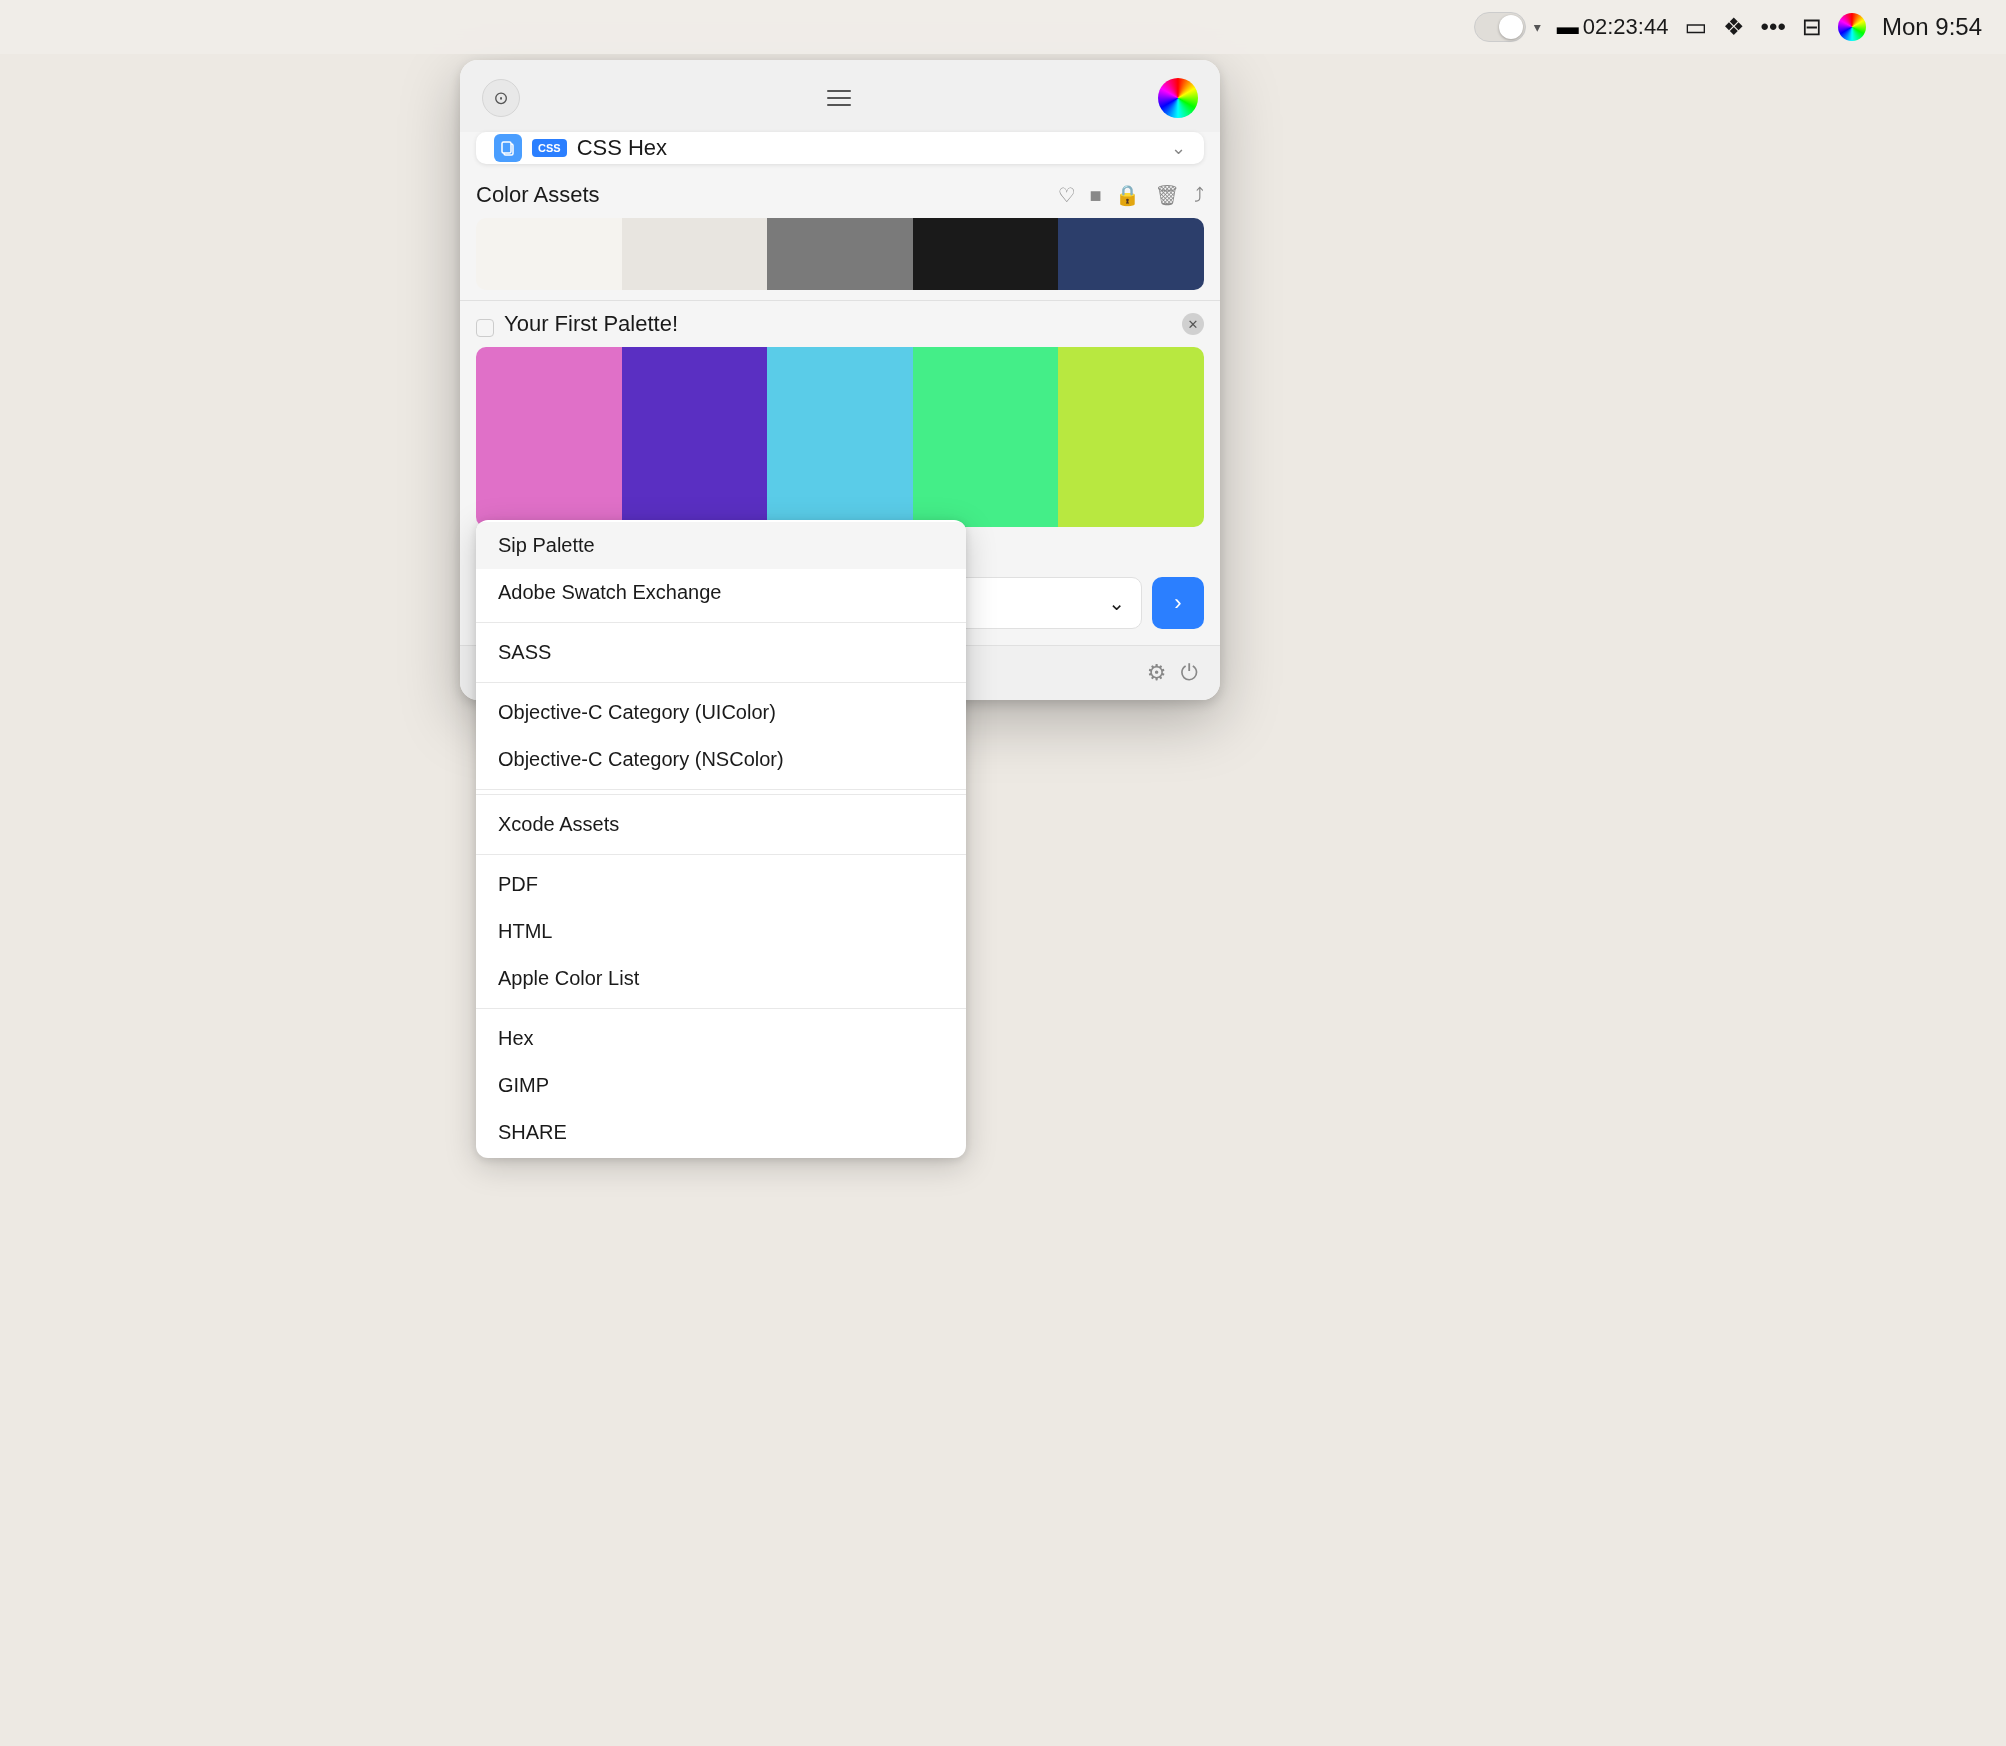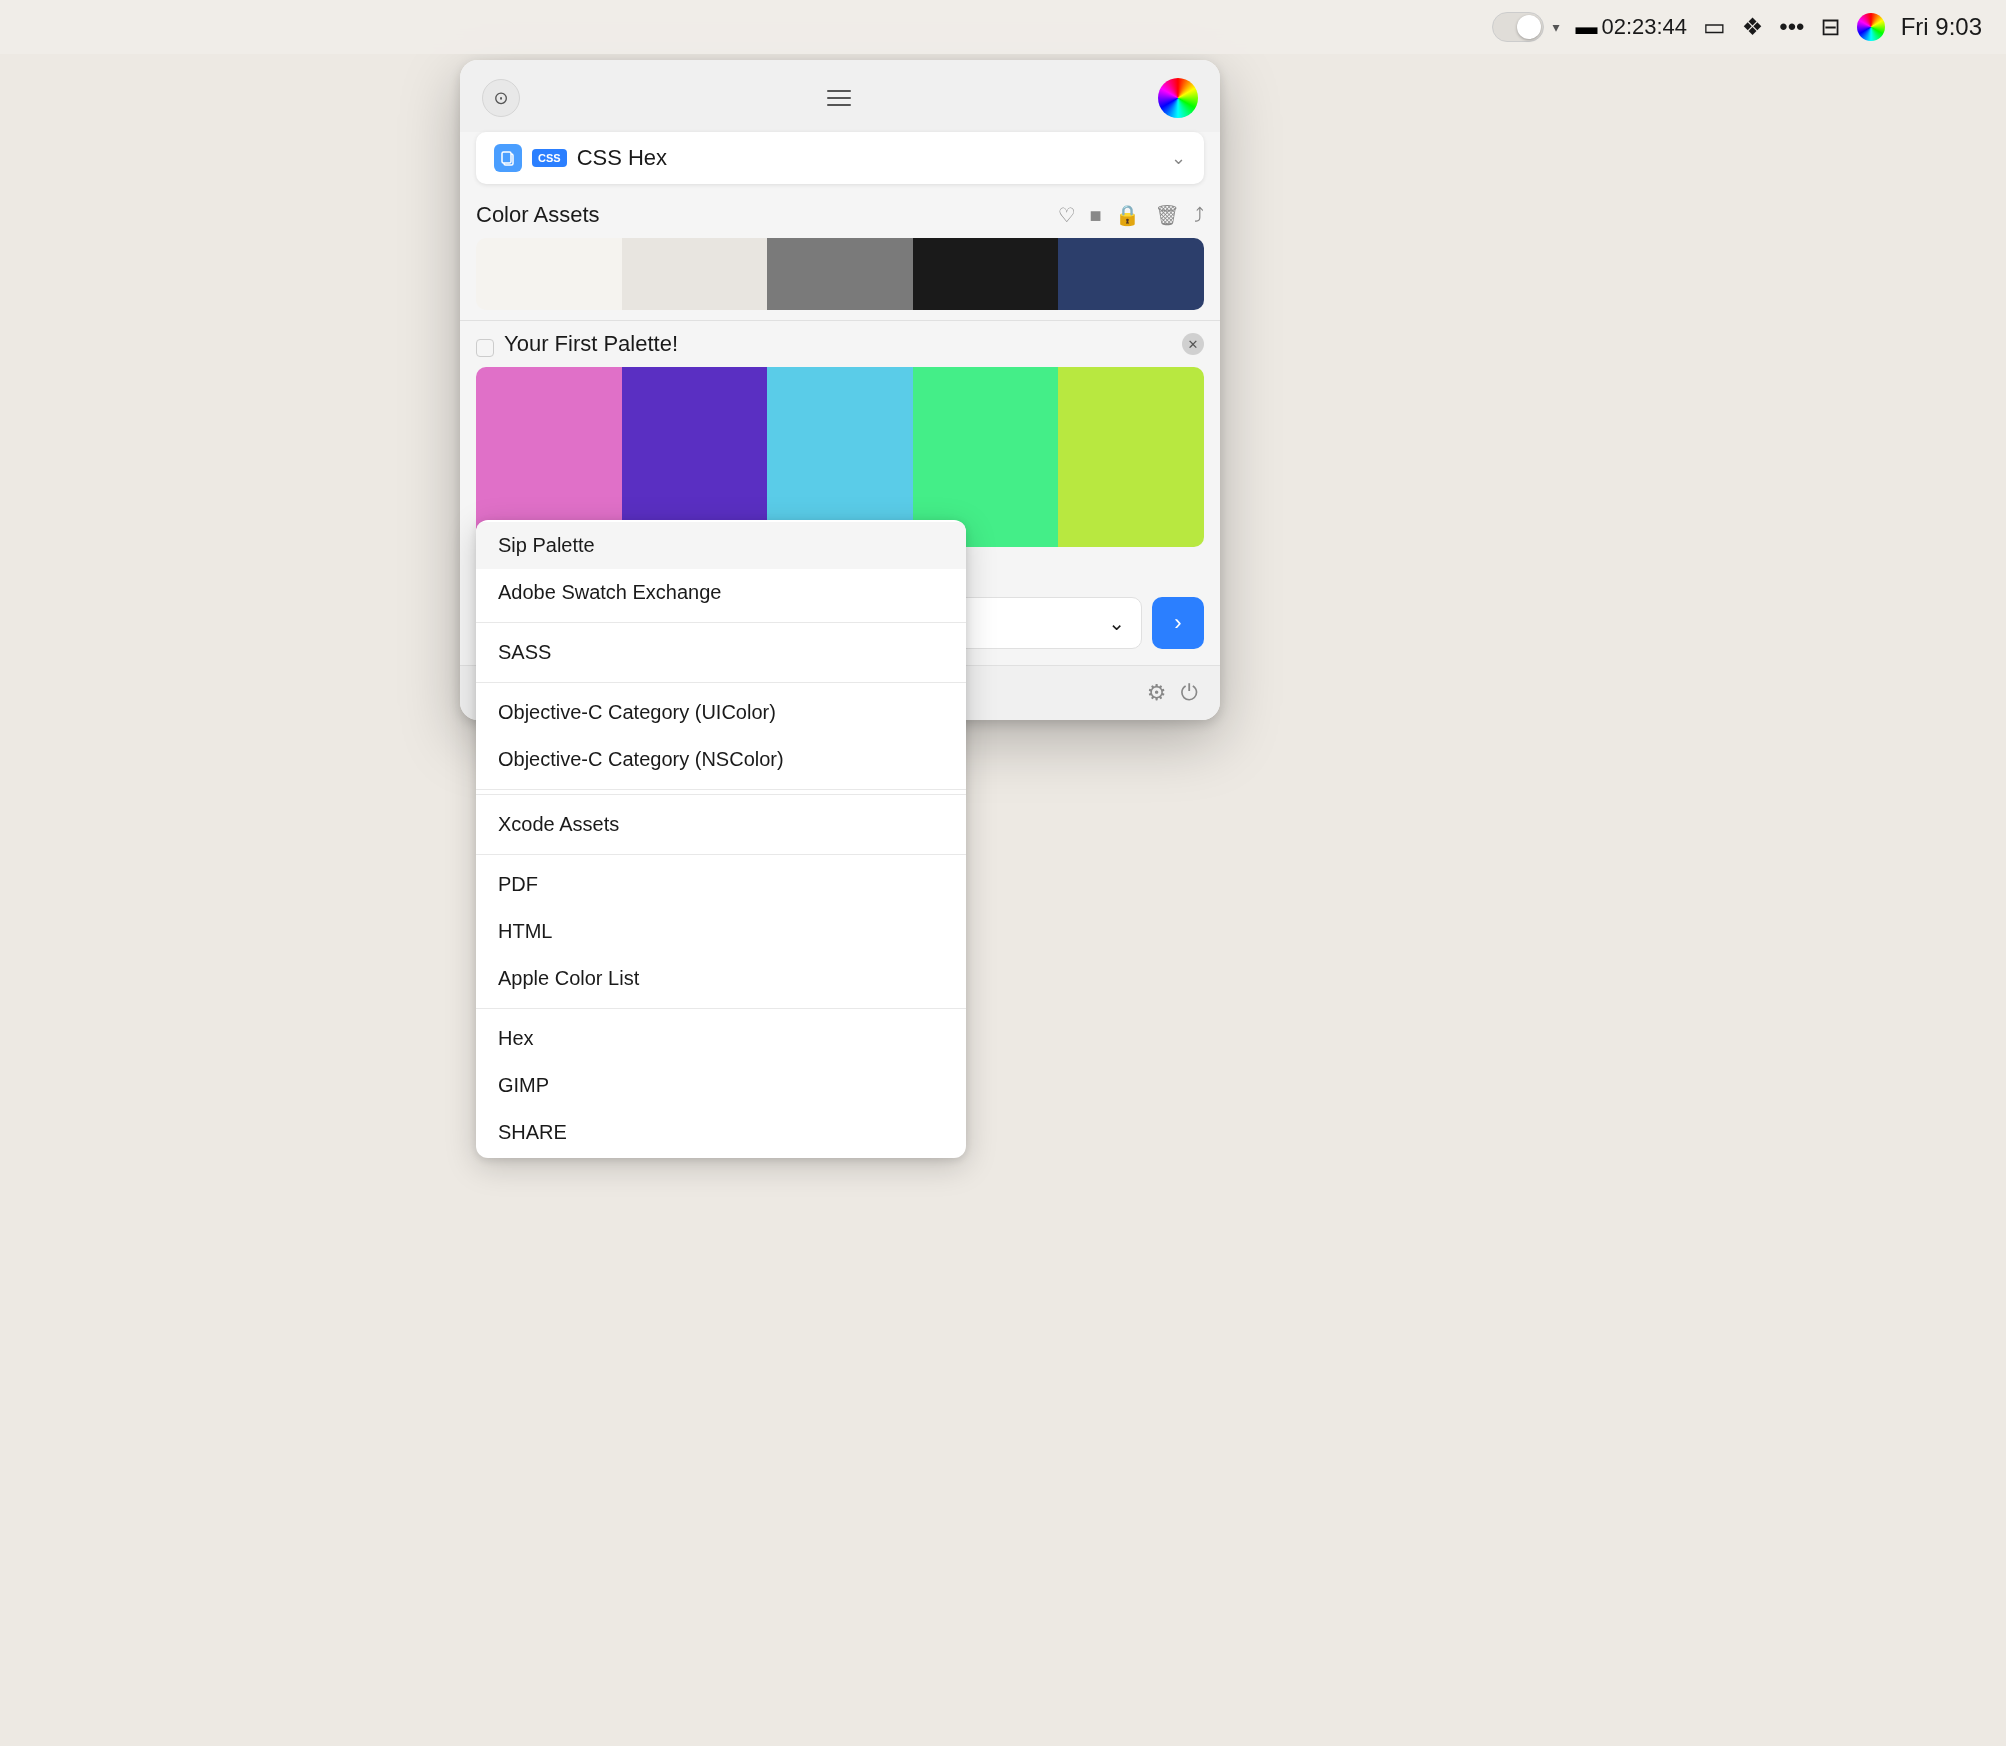--- a/index.html
+++ b/index.html
@@ -137,21 +137,21 @@
       height: 40px;
       border-radius: 50%;
       background: conic-gradient(red, yellow, lime, cyan, blue, magenta, red);
       cursor: pointer;
     }
 
     
     .format-selector {
       background: white;
       border-radius: 10px;
-      padding: 12px 18px;
+      padding: 2px 18px;
       margin: 0 16px 8px;
       display: flex;
       align-items: center;
       justify-content: space-between;
       box-shadow: 0 1px 4px rgba(0,0,0,0.1);
     }
 
     .format-selector-left {
       display: flex;
       align-items: center;
@@ -408,21 +408,21 @@
       <span style="font-size:22px;color:#1a1a1a;">02:23:44</span>
     </div>
 
     <span class="menubar-item">▭</span>
     <span class="menubar-item">❖</span>
     <span class="menubar-item">•••</span>
     <span class="menubar-item">⊟</span>
 
     <div style="width:28px;height:28px;border-radius:50%;background:conic-gradient(red,yellow,lime,cyan,blue,magenta,red);"></div>
 
-    <span class="menubar-time">Fri 9:03</span>
+    <span class="menubar-time">Mon 9:54</span>
   </div>
 </div>
 
 <div class="app-window">
 
   <div class="window-titlebar">
     <div class="title-back-btn">
       <span style="font-size:18px;color:#555;">⊙</span>
     </div>
     <div class="title-hamburger">

